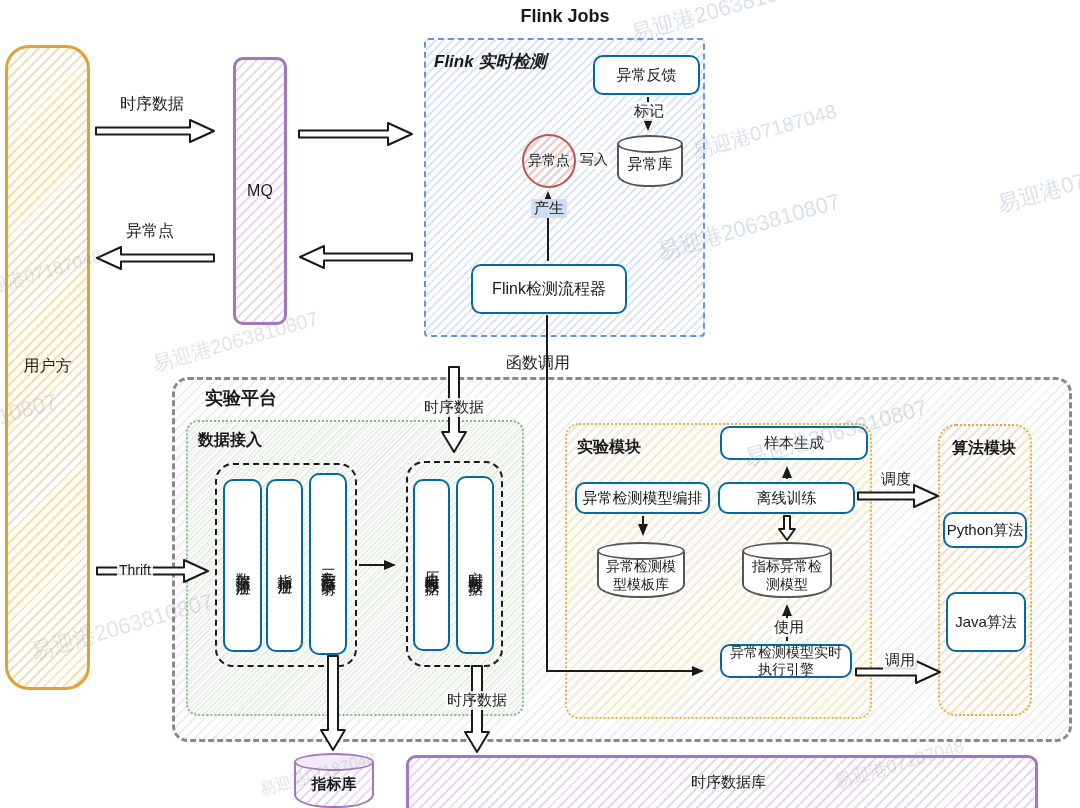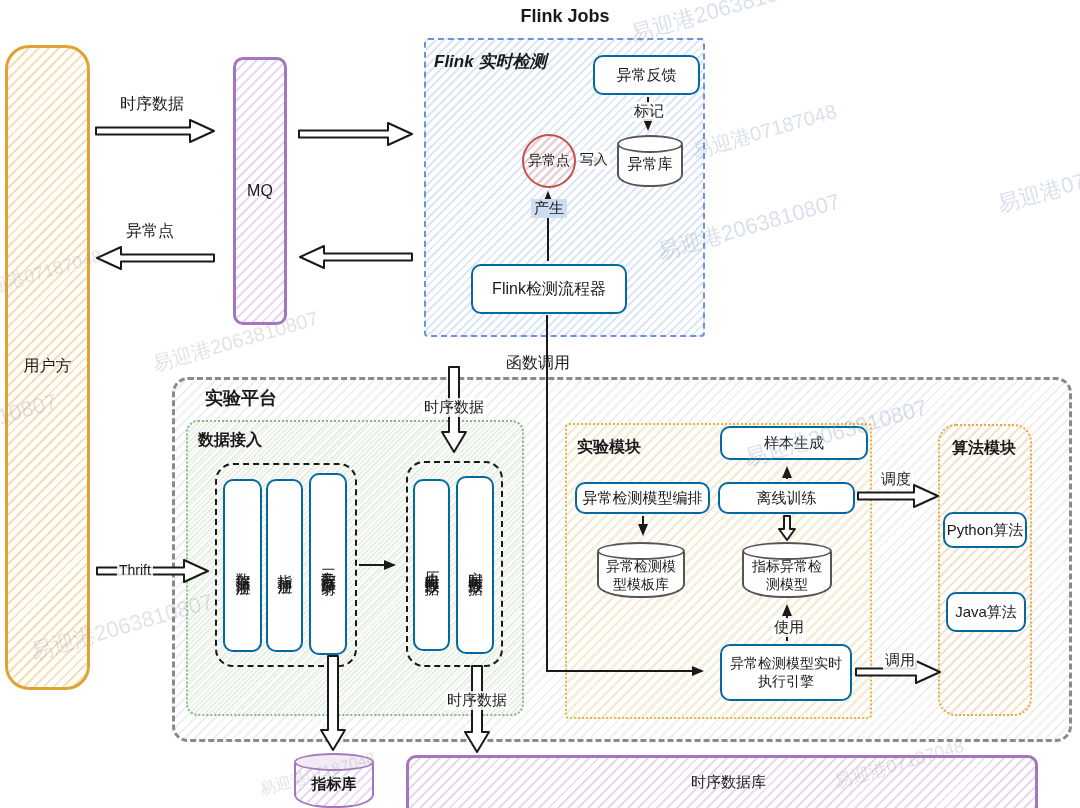--- a/index.html
+++ b/index.html
@@ -13,21 +13,21 @@
   .user-box{border:3px solid #DFA233;border-radius:24px;
     background:repeating-linear-gradient(135deg,rgba(243,197,115,.55) 0 2px,rgba(255,255,255,0) 2px 7px);}
   .mq-box{border:3px solid #A376BE;border-radius:10px;
     background:repeating-linear-gradient(135deg,rgba(216,190,233,.6) 0 2px,rgba(255,255,255,0) 2px 7px);}
   .flink-box{border:2px dashed #6A93DC;border-radius:4px;
     background:repeating-linear-gradient(135deg,rgba(200,216,243,.65) 0 2px,rgba(255,255,255,0) 2px 6px);}
   .platform-box{border:3px dashed #8a8a8a;border-radius:16px;
     background:repeating-linear-gradient(135deg,rgba(225,225,225,.5) 0 2px,rgba(255,255,255,0) 2px 7px);}
   .green-box{border:2px dotted #84BD84;border-radius:12px;
     background:repeating-linear-gradient(135deg,rgba(206,230,199,.55) 0 2px,rgba(255,255,255,0) 2px 7px);}
-  .yellow-box{border:2px dotted #E2B63F;border-radius:4px;
+  .yellow-box{border:2px dotted #E2B63F;border-radius:14px;
     background:repeating-linear-gradient(135deg,rgba(248,229,172,.5) 0 2px,rgba(255,255,255,0) 2px 7px);}
   .algo-box{border:2px dotted #E8A93F;border-radius:18px;
     background:repeating-linear-gradient(135deg,rgba(247,212,166,.5) 0 2px,rgba(255,255,255,0) 2px 7px);}
   .tsdb-box{border:3px solid #A376BE;border-radius:10px;
     background:repeating-linear-gradient(135deg,rgba(216,190,233,.6) 0 2px,rgba(255,255,255,0) 2px 7px);}
   
   .node{position:absolute;box-sizing:border-box;background:#fff;border:2px solid #0369a1;
     border-radius:10px;display:flex;align-items:center;justify-content:center;
     text-align:center;line-height:1.25;}
   .group{position:absolute;box-sizing:border-box;border:2px dashed #1a1a1a;border-radius:18px;}
@@ -141,28 +141,28 @@
     <span>离线训练</span>
   </div>
 
   <div class="cyl" style="left:597px;top:552px;width:88px;height:46px;">
     <span class="cyl-label" style="margin-top:6px;font-size:14px;padding:0 4px;">异常检测模型模板库</span>
   </div>
   <div class="cyl" style="left:742px;top:552px;width:90px;height:46px;">
     <span class="cyl-label" style="margin-top:6px;font-size:14px;padding:0 5px;">指标异常检测模型</span>
   </div>
 
-  <div class="node" style="left:720px;top:644px;width:132px;height:57px;font-size:14px;padding:0 6px;">
+  <div class="node" style="left:720px;top:644px;width:132px;height:34px;font-size:14px;padding:0 6px;">
     <span>异常检测模型实时执行引擎</span>
   </div>
 
   <div class="node" style="left:943px;top:512px;width:84px;height:36px;font-size:15px;">
     <span>Python算法</span>
   </div>
-  <div class="node" style="left:946px;top:592px;width:80px;height:40px;font-size:15px;">
+  <div class="node" style="left:946px;top:592px;width:80px;height:60px;font-size:15px;">
     <span>Java算法</span>
   </div>
 
   <div class="cyl purple" style="left:294px;top:763px;width:80px;height:45px;">
     <span class="cyl-label" style="margin-top:12px;font-size:15px;">指标库</span>
   </div>
 
   <svg class="arrows" width="1080" height="808">
     <defs>
       <marker id="ah" markerWidth="13" markerHeight="12" refX="10" refY="5" orient="auto" markerUnits="userSpaceOnUse">

